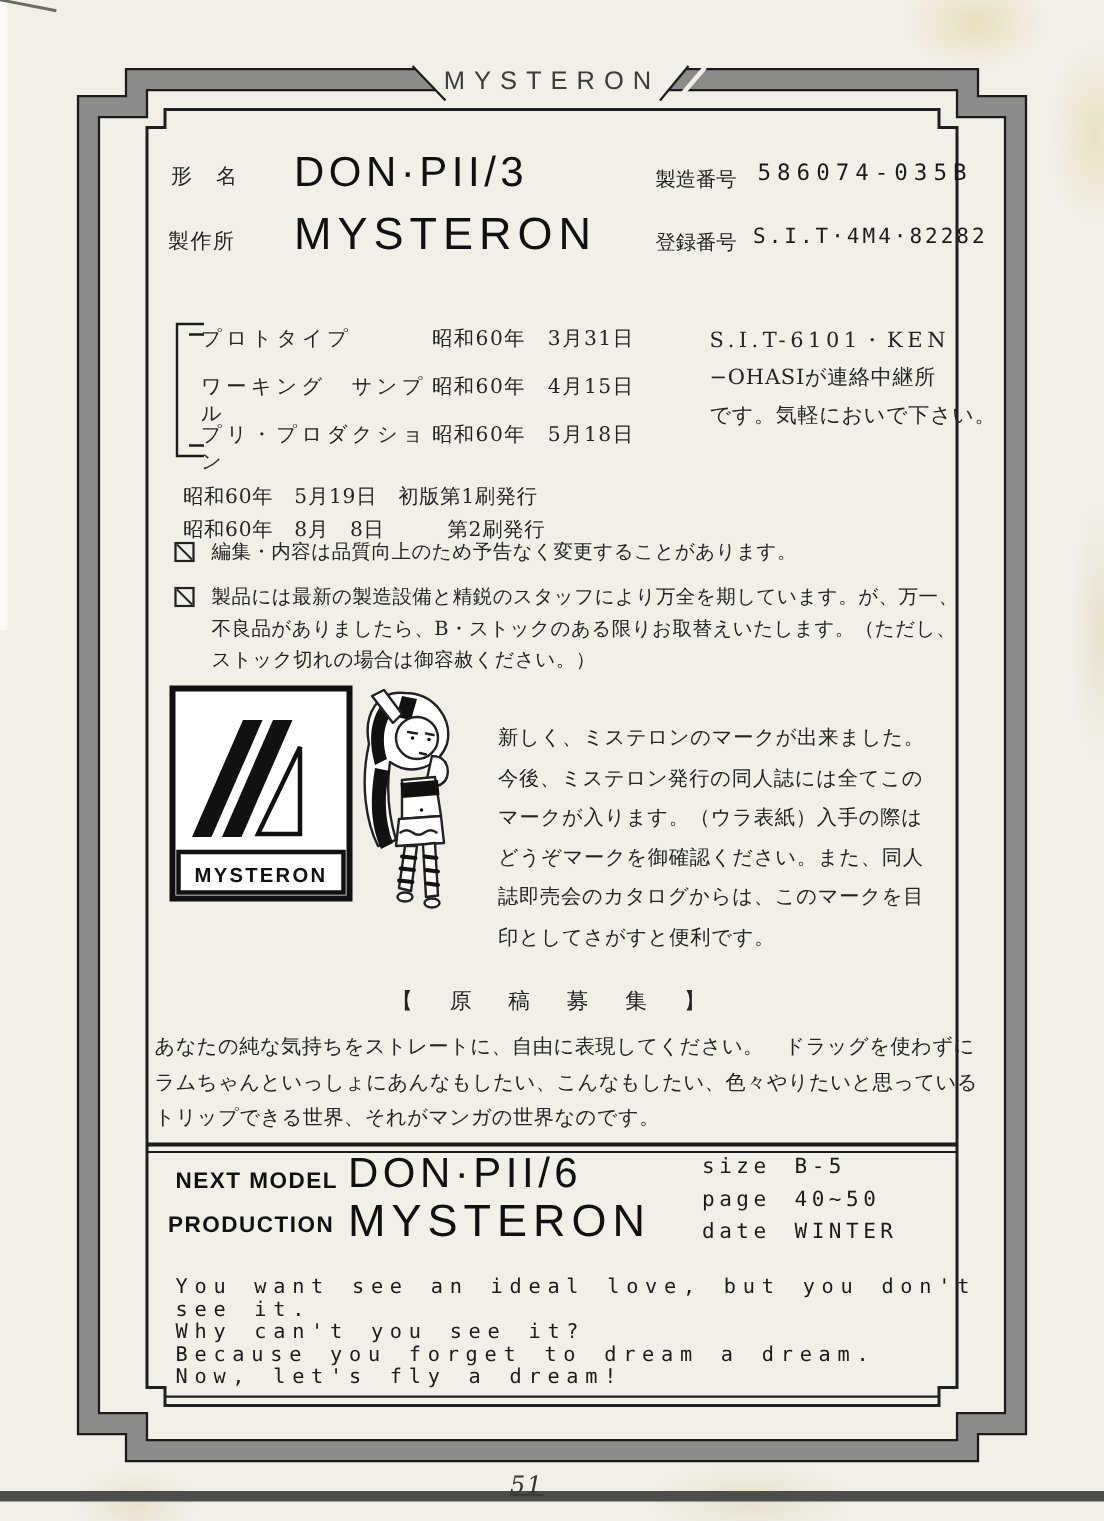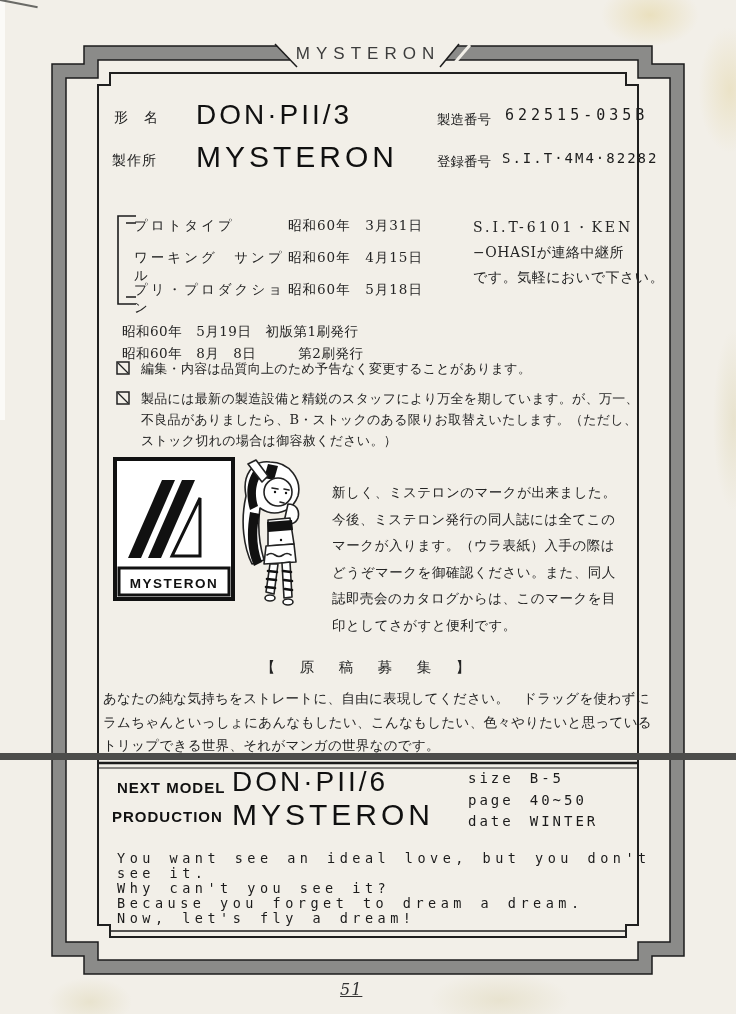--- a/index.html
+++ b/index.html
@@ -12,21 +12,21 @@
       radial-gradient(ellipse 100px 40px at 500px 1000px, rgba(208,198,150,.30), transparent 70%),
       radial-gradient(ellipse 60px 35px at 90px 1002px, rgba(214,204,158,.35), transparent 70%),
       #f2efe8;
     font-family:"DejaVu Serif","Liberation Serif",serif;color:#222;
   }
   .abs{position:absolute;}
   .jp{font-family:"DejaVu Serif","Liberation Serif",serif;color:#242424;}
   .tech{font-family:"Liberation Sans","DejaVu Sans",sans-serif;color:#141414;}
   .mono{font-family:"DejaVu Sans Mono","Liberation Mono",monospace;color:#1b1b1b;}
   .frame-svg{position:absolute;left:0;top:0;pointer-events:none;z-index:1;}
-  .content{position:absolute;left:0;top:0;width:736px;height:760px;z-index:2;}
+  .content{position:absolute;left:0;top:0;width:736px;height:1001px;z-index:2;}
   .banner-title{top:44px;left:0;width:736px;text-align:center;font-size:17px;letter-spacing:6px;color:#3c3c3c;}
   .spec-label{font-size:14px;letter-spacing:1px;}
   .display{font-family:"Liberation Sans","DejaVu Sans",sans-serif;font-weight:400;color:#101010;}
   .num-label{font-size:13.5px;}
   .sched-row{display:flex;font-size:13.5px;}
   .sched-label{width:154px;letter-spacing:3px;}
   .sched-date{letter-spacing:1px;}
   .contact-line{font-size:14px;line-height:25px;letter-spacing:0.5px;}
   .print-line{font-size:13.5px;line-height:22px;letter-spacing:0.5px;}
   .notice-row{display:flex;align-items:flex-start;margin-bottom:9px;}
@@ -72,21 +72,21 @@
 
     <div class="abs left-edge"></div>
     <div class="abs corner-scratch"></div>
     <div class="abs bottom-strip"></div>
 
     <div class="abs banner-title tech">MYSTERON</div>
 
     <div class="abs jp spec-label" style="left:114px;top:109px;">形　名</div>
     <div class="abs display" style="left:196px;top:99px;font-size:28px;letter-spacing:3px;">DON·PII/3</div>
     <div class="abs jp num-label" style="left:437px;top:111px;">製造番号</div>
-    <div class="abs mono" style="left:505px;top:106px;font-size:15px;letter-spacing:4px;">622515-035B</div>
+    <div class="abs mono" style="left:505px;top:106px;font-size:15px;letter-spacing:4px;">586074-035B</div>
 
     <div class="abs jp spec-label" style="left:112px;top:152px;">製作所</div>
     <div class="abs display" style="left:196px;top:140px;font-size:30px;letter-spacing:4px;">MYSTERON</div>
     <div class="abs jp num-label" style="left:437px;top:153px;">登録番号</div>
     <div class="abs mono" style="left:502px;top:150px;font-size:14px;letter-spacing:2px;">S.I.T·4M4·82282</div>
 
     <div class="abs jp sched-row" style="left:134px;top:217px;">
       <span class="sched-label">プロトタイプ</span>
       <span class="sched-date">昭和60年　3月31日</span>
     </div>

